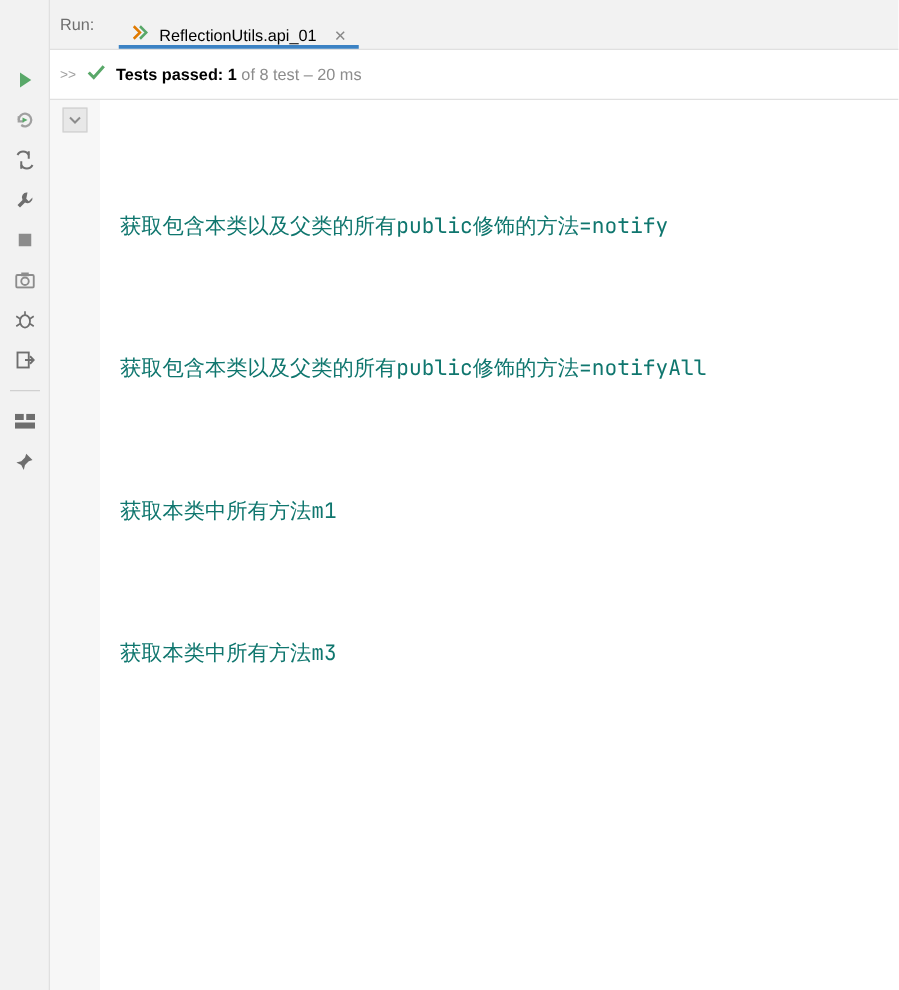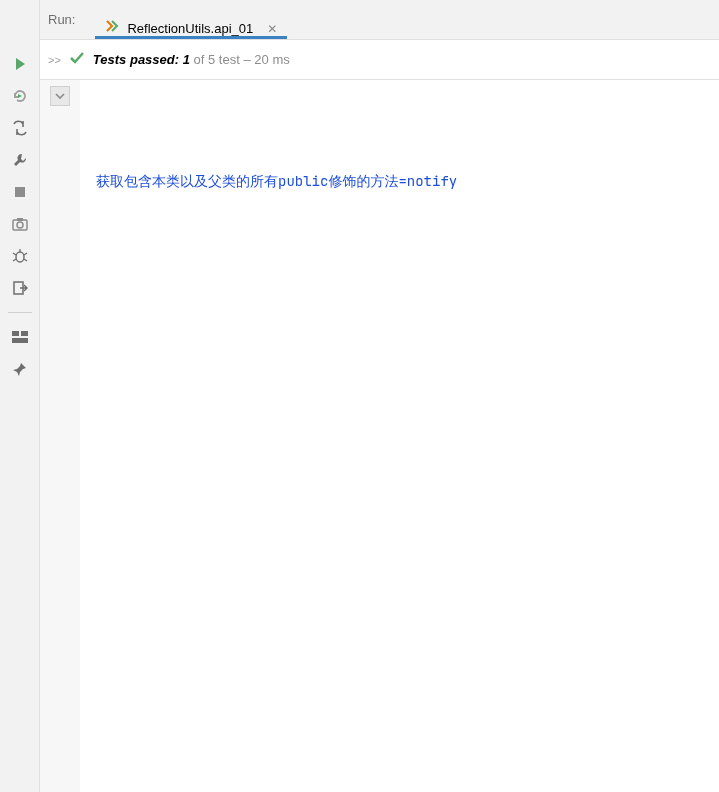--- a/index.html
+++ b/index.html
@@ -74,21 +74,21 @@
   height: 40px;
   display: flex;
   align-items: center;
   padding-left: 8px;
   gap: 8px;
   border-bottom: 1px solid #e0e0e0;
   color: #000;
 }
 .status-row .arrows { color: #a0a0a0; font-size: 11px; }
 .status-row .check { color: #59a869; }
-.status-text strong { font-weight: 600; font-style: italic; }
+.status-text strong { font-weight: 600; }
 .status-text .grey { color: #8c8c8c; }
 .expand-btn {
   width: 20px; height: 20px;
   background: #e8e8e8;
   border: 1px solid #d0d0d0;
   display: flex; align-items: center; justify-content: center;
   color: #8c8c8c;
   font-size: 10px;
 }
 .inner {
@@ -101,23 +101,23 @@
   background: #f7f7f7;
   display: flex;
   flex-direction: column;
   align-items: center;
   padding-top: 6px;
 }
 .console {
   flex: 1;
   padding: 6px 0 0 16px;
   font-family: "JetBrains Mono", Consolas, monospace;
-  font-size: 14px;
+  font-size: 17px;
   line-height: 38px;
-  color: #1d4ed8;
+  color: #0f766e;
   white-space: pre;
   overflow: hidden;
 }
 .console .line { display: block; }
 </style>
 </head>
 <body>
 
 <div class="left-gutter">
   <div class="gutter-icon">
@@ -201,34 +201,37 @@
 
   <div class="status-row">
     <span class="arrows">&gt;&gt;</span>
     <span class="check">
       <svg width="16" height="16" viewBox="0 0 16 16">
           <path d="M2 8 L6 12 L14 3" fill="none" stroke="#59a869" stroke-width="2.5"></path>
         </svg>
     </span>
     <span class="status-text">
       <strong><span>Tests passed:</span> <span>1</span></strong>
-      <span class="grey"> <span>of 5 test</span> <span>–</span> <span>20 ms</span></span>
+      <span class="grey"> <span>of 8 test</span> <span>–</span> <span>20 ms</span></span>
     </span>
   </div>
 
   <div class="inner">
     <div class="inner-gutter">
       <div class="expand-btn">
         <svg width="10" height="10" viewBox="0 0 10 10">
             <path d="M1 3 L5 7 L9 3" fill="none" stroke="#8c8c8c" stroke-width="1.6"></path>
           </svg>
       </div>
     </div>
     <div class="console">
       <span class="line">获取包含本类以及父类的所有public修饰的方法=notify</span>
+      <span class="line">获取包含本类以及父类的所有public修饰的方法=notifyAll</span>
+      <span class="line">获取本类中所有方法m1</span>
+      <span class="line">获取本类中所有方法m3</span>
       
       
       
       
       
       
       
       
       
       

